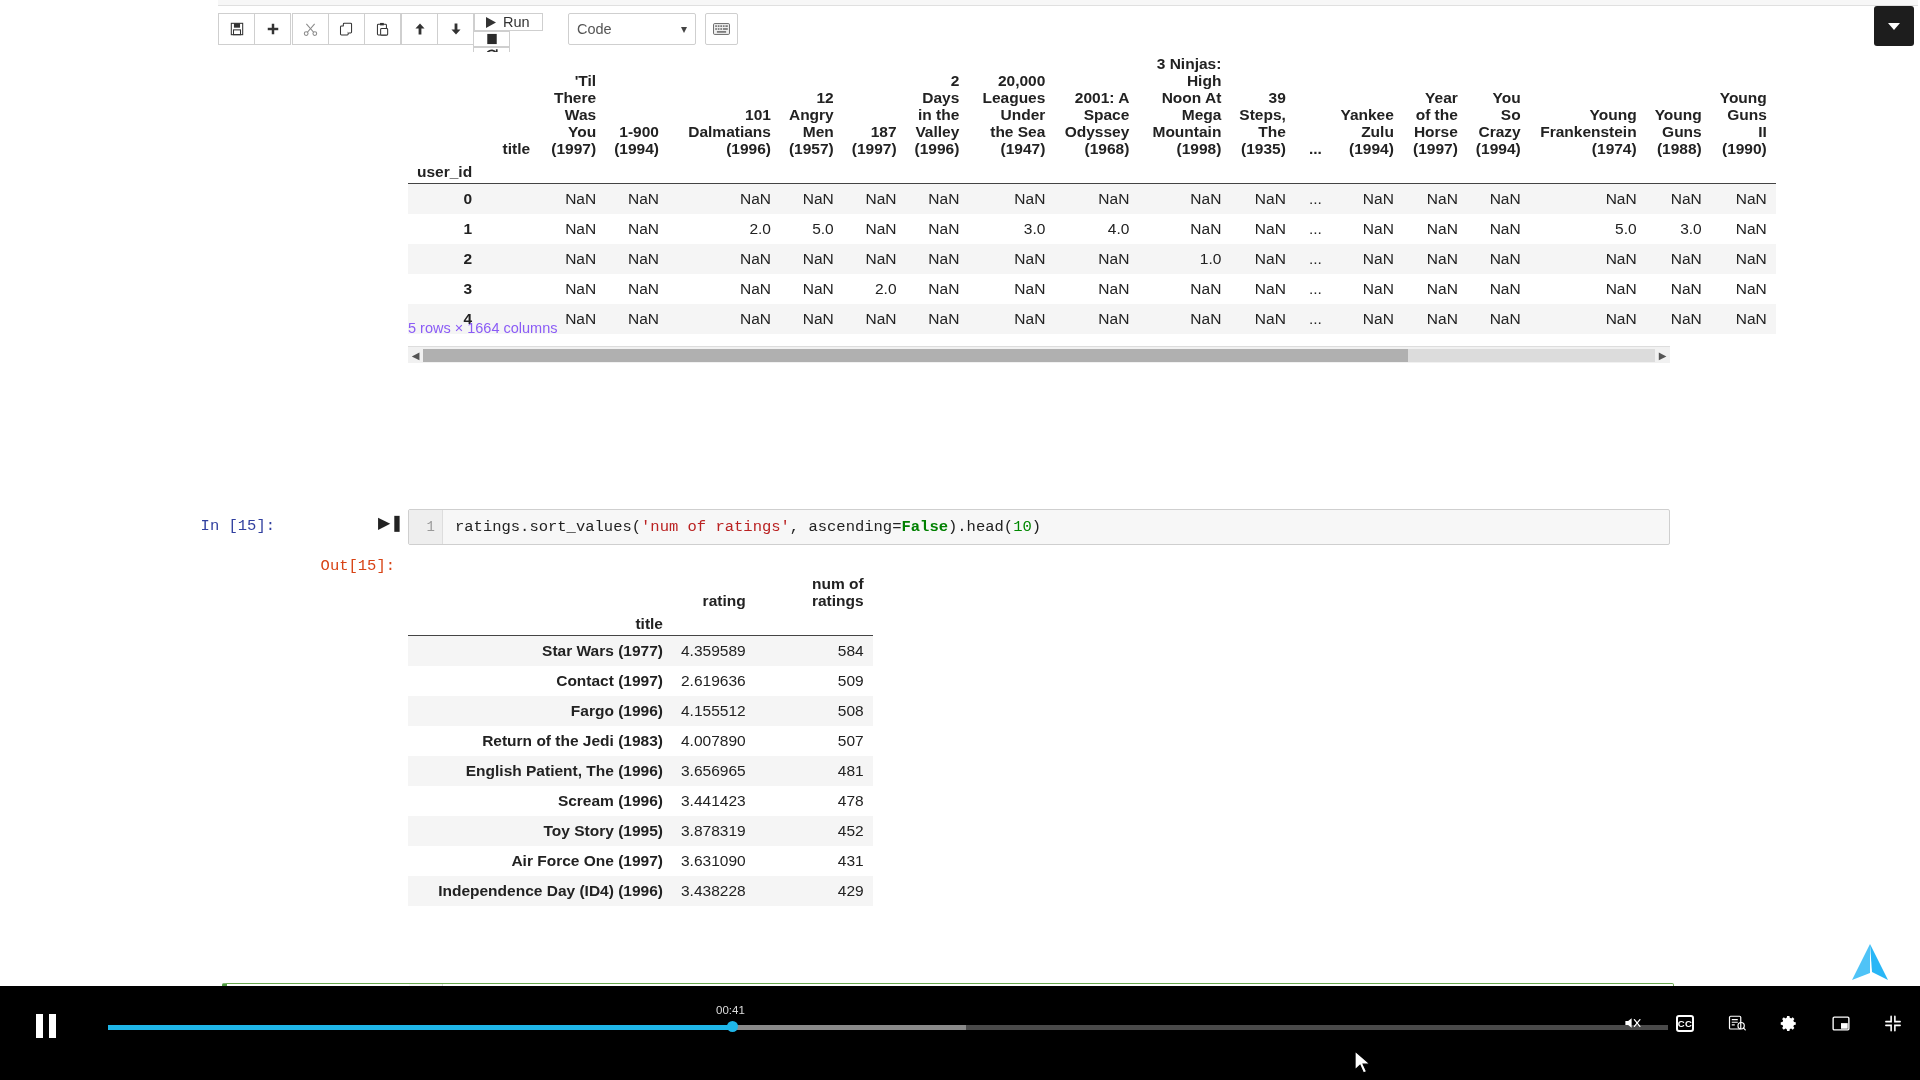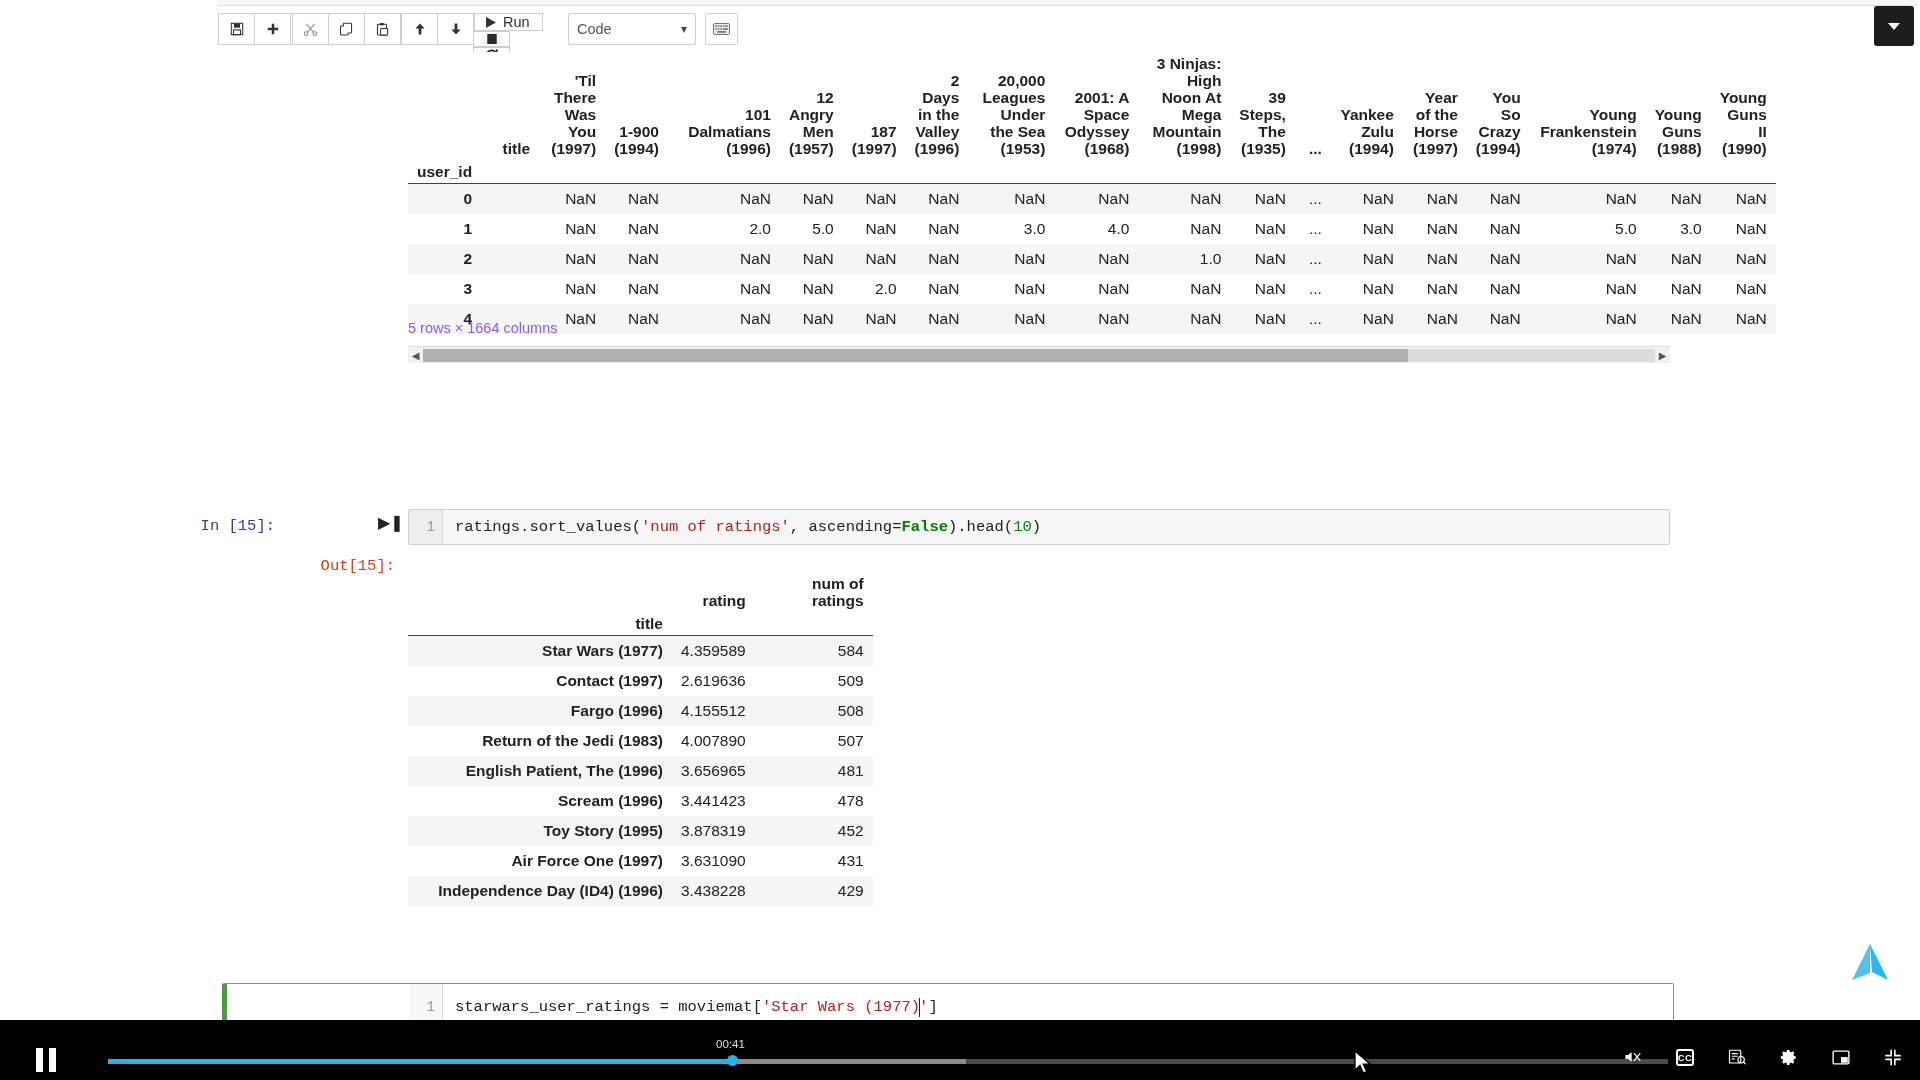--- a/index.html
+++ b/index.html
@@ -121,21 +121,21 @@
   .tok-str { color: #BA2121; }
   .tok-kw  { color: #008000; font-weight: bold; }
   .tok-num { color: #080; }
   .caret {
     display: inline-block; width: 1px; height: 19px;
     background: #222; vertical-align: -4px; margin: 0 -1px;
   }
 
   
   .player-bar {
-    position: absolute; left: 0; bottom: 0; width: 1920px; height: 60px;
+    position: absolute; left: 0; bottom: 0; width: 1920px; height: 94px;
     background: #000;
   }
   .pp-btn {
     position: absolute; left: 20px; top: 14px; width: 52px; height: 52px;
     display: flex; align-items: center; justify-content: center; cursor: pointer;
   }
   .progress-row { position: absolute; left: 108px; top: 36px; width: 1560px; height: 10px; }
   .prog-track { position: absolute; left: 0; top: 3px; width: 100%; height: 5px; background: #4a4a4a; }
   .prog-buffer { position: absolute; left: 0; top: 3px; height: 5px; background: #8a8a8a; }
   .prog-played { position: absolute; left: 0; top: 3px; height: 5px; background: #1fb6e8; }
@@ -291,21 +291,21 @@
         <thead>
           <tr class="hdr-main">
             <th style="width:58px;"></th>
             <th style="width:58px;">title</th>
             <th style="width:66px;">'Til There Was You (1997)</th>
             <th style="width:62px;">1-900 (1994)</th>
             <th style="width:112px;">101 Dalmatians (1996)</th>
             <th style="width:62px;">12 Angry Men (1957)</th>
             <th style="width:60px;">187 (1997)</th>
             <th style="width:62px;">2 Days in the Valley (1996)</th>
-            <th style="width:86px;">20,000 Leagues Under the Sea (1953)</th>
+            <th style="width:86px;">20,000 Leagues Under the Sea (1947)</th>
             <th style="width:84px;">2001: A Space Odyssey (1968)</th>
             <th style="width:92px;">3 Ninjas: High Noon At Mega Mountain (1998)</th>
             <th style="width:62px;">39 Steps, The (1935)</th>
             <th style="width:36px;">...</th>
             <th style="width:72px;">Yankee Zulu (1994)</th>
             <th style="width:64px;">Year of the Horse (1997)</th>
             <th style="width:58px;">You So Crazy (1994)</th>
             <th style="width:116px;">Young Frankenstein (1974)</th>
             <th style="width:62px;">Young Guns (1988)</th>
             <th style="width:62px;">Young Guns II (1990)</th>

